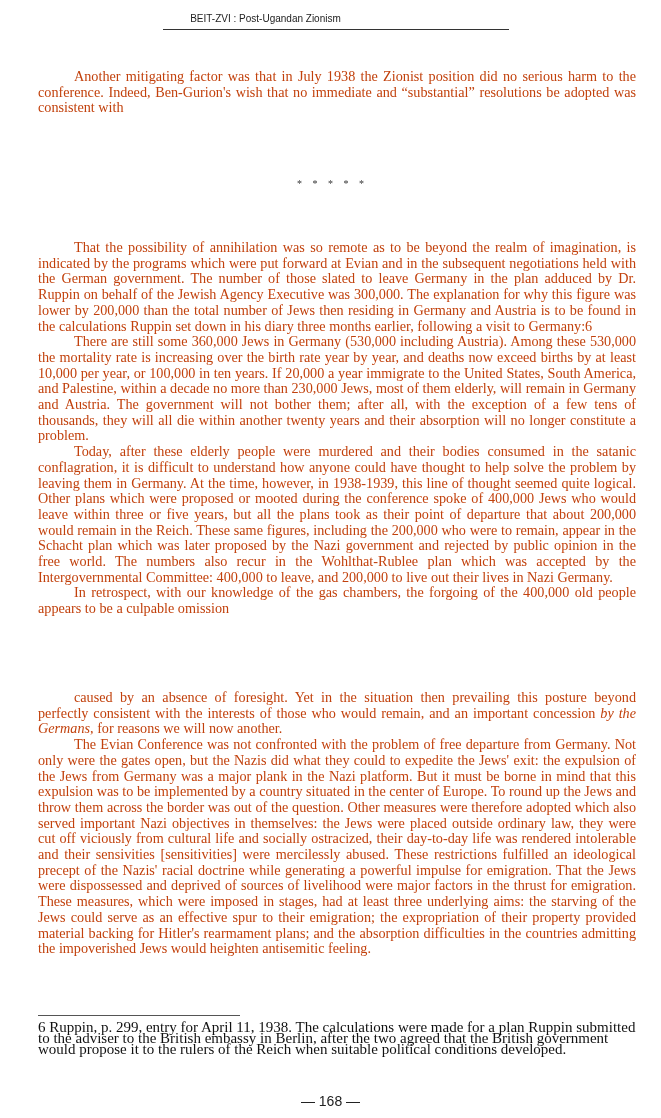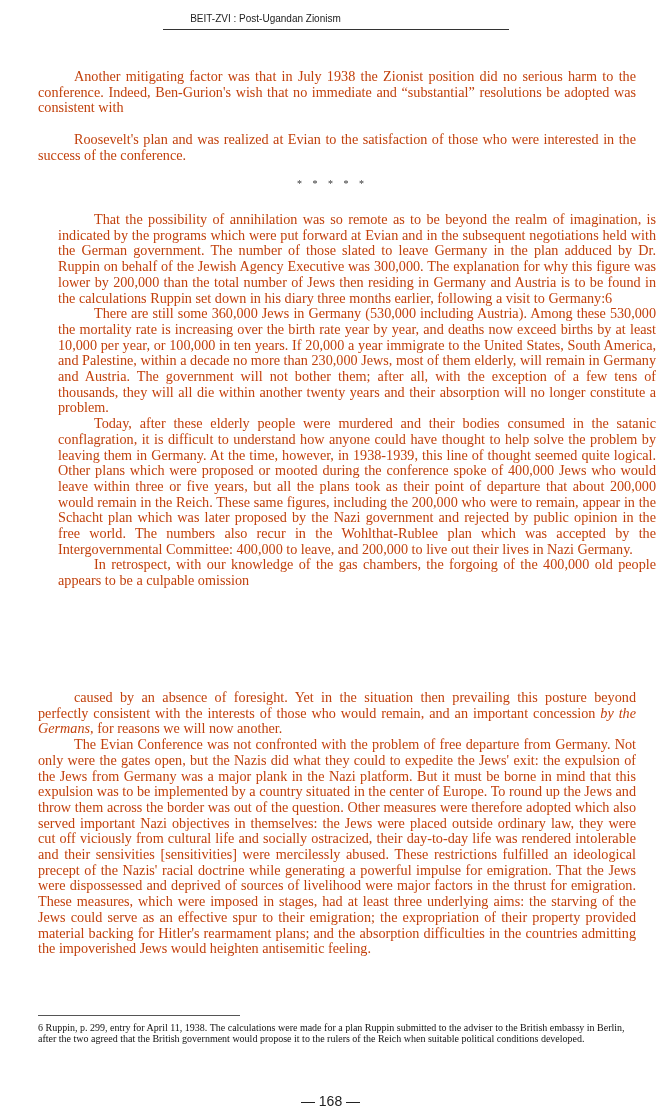--- a/index.html
+++ b/index.html
@@ -23,47 +23,44 @@
     position: absolute; top: 178px; left: 0; width: 661px; text-align: center;
     font-family: "Liberation Serif", serif; font-size: 10px; letter-spacing: 0;
     word-spacing: 8px; color: #333;
   }
   .foot-rule {
     position: absolute; top: 1015px; left: 38px; width: 202px; height: 0;
     border-top: 1px solid #555;
   }
   .footnote {
     position: absolute; top: 1022px; left: 38px; width: 600px;
-    font-family: "Liberation Serif", serif; font-size: 10px; line-height: 11px; color: #111;
+    font-family: "Liberation Serif", serif; font-size: 15px; line-height: 11px; color: #111;
   }
   .page-num {
     position: absolute; top: 1093px; left: 0; width: 661px; text-align: center;
     font-family: "Liberation Sans", sans-serif; font-size: 14px; color: #222;
   }
   em { font-style: italic; }
 </style>
 </head>
 <body>
 
 <div class="page">
 
   <div class="running-head">BEIT-ZVI : Post-Ugandan Zionism</div>
   <div class="head-rule"></div>
 
   <div class="body-text" style="top:69px;">
     <p>Another mitigating factor was that in July 1938 the Zionist position did no serious harm to the conference. Indeed, Ben-Gurion's wish that no immediate and “substantial” resolutions be adopted was consistent with</p>
   </div>
 
-  <div class="body-text" style="top:132px;">
-    <p>Roosevelt's plan and was realized at Evian to the satisfaction of those who were interested in the success of the conference.</p>
-  </div>
 
   <div class="stars">* * * * *</div>
 
-  <div class="body-text" style="top:212px;margin-left:20px;">
+  <div class="body-text" style="top:240px;">
     <p>That the possibility of annihilation was so remote as to be beyond the realm of imagination, is indicated by the programs which were put forward at Evian and in the subsequent negotiations held with the German government. The number of those slated to leave Germany in the plan adduced by Dr. Ruppin on behalf of the Jewish Agency Executive was 300,000. The explanation for why this figure was lower by 200,000 than the total number of Jews then residing in Germany and Austria is to be found in the calculations Ruppin set down in his diary three months earlier, following a visit to Germany:6</p>
     <p>There are still some 360,000 Jews in Germany (530,000 including Austria). Among these 530,000 the mortality rate is increasing over the birth rate year by year, and deaths now exceed births by at least 10,000 per year, or 100,000 in ten years. If 20,000 a year immigrate to the United States, South America, and Palestine, within a decade no more than 230,000 Jews, most of them elderly, will remain in Germany and Austria. The government will not bother them; after all, with the exception of a few tens of thousands, they will all die within another twenty years and their absorption will no longer constitute a problem.</p>
     <p>Today, after these elderly people were murdered and their bodies consumed in the satanic conflagration, it is difficult to understand how anyone could have thought to help solve the problem by leaving them in Germany. At the time, however, in 1938-1939, this line of thought seemed quite logical. Other plans which were proposed or mooted during the conference spoke of 400,000 Jews who would leave within three or five years, but all the plans took as their point of departure that about 200,000 would remain in the Reich. These same figures, including the 200,000 who were to remain, appear in the Schacht plan which was later proposed by the Nazi government and rejected by public opinion in the free world. The numbers also recur in the Wohlthat-Rublee plan which was accepted by the Intergovernmental Committee: 400,000 to leave, and 200,000 to live out their lives in Nazi Germany.</p>
     <p>In retrospect, with our knowledge of the gas chambers, the forgoing of the 400,000 old people appears to be a culpable omission</p>
   </div>
 
   <div class="body-text" style="top:690px;">
     <p><span>caused by an absence of foresight. Yet in the situation then prevailing this posture beyond perfectly consistent with the interests of those who would remain, and an important concession </span><em>by the Germans</em><span>, for reasons we will now another.</span></p>
     <p>The Evian Conference was not confronted with the problem of free departure from Germany. Not only were the gates open, but the Nazis did what they could to expedite the Jews' exit: the expulsion of the Jews from Germany was a major plank in the Nazi platform. But it must be borne in mind that this expulsion was to be implemented by a country situated in the center of Europe. To round up the Jews and throw them across the border was out of the question. Other measures were therefore adopted which also served important Nazi objectives in themselves: the Jews were placed outside ordinary law, they were cut off viciously from cultural life and socially ostracized, their day-to-day life was rendered intolerable and their sensivities [sensitivities] were mercilessly abused. These restrictions fulfilled an ideological precept of the Nazis' racial doctrine while generating a powerful impulse for emigration. That the Jews were dispossessed and deprived of sources of livelihood were major factors in the thrust for emigration. These measures, which were imposed in stages, had at least three underlying aims: the starving of the Jews could serve as an effective spur to their emigration; the expropriation of their property provided material backing for Hitler's rearmament plans; and the absorption difficulties in the countries admitting the impoverished Jews would heighten antisemitic feeling.</p>
   </div>

